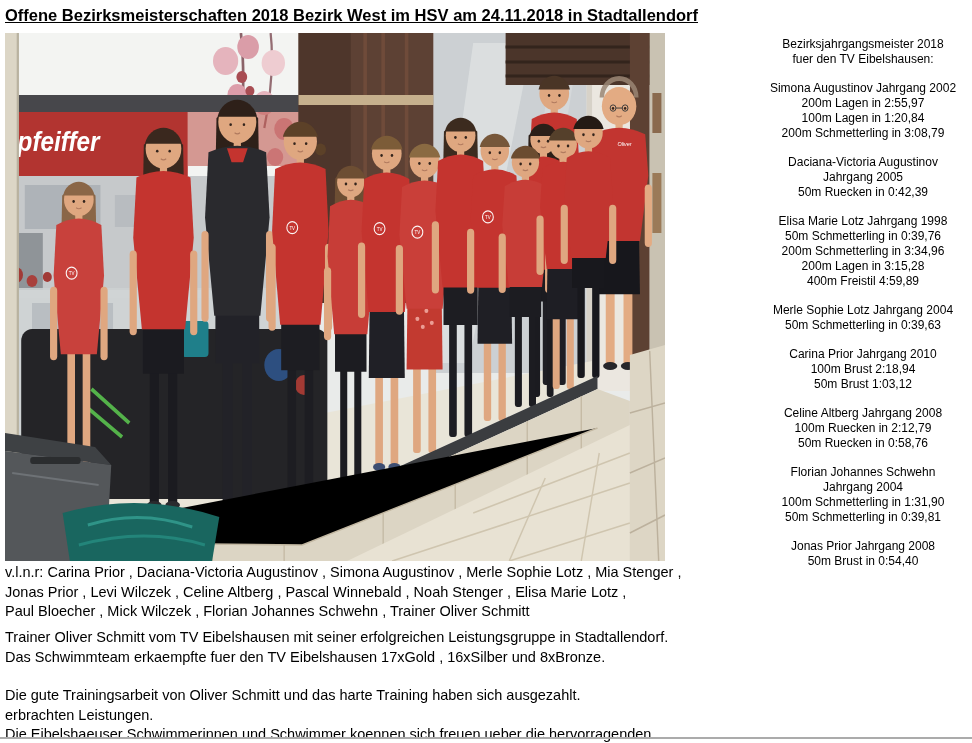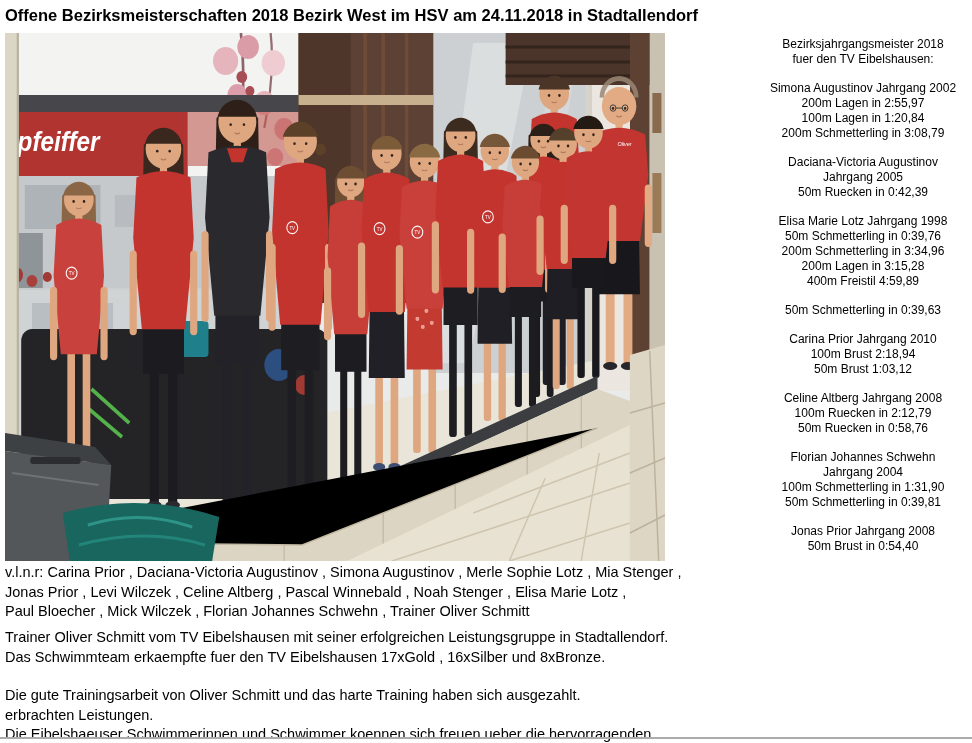--- a/index.html
+++ b/index.html
@@ -2,21 +2,21 @@
 <html><head>
 <meta charset="utf-8">
 <style>
   html,body{margin:0;padding:0;}
   body{
     width:972px;height:743px;position:relative;overflow:hidden;background:#ffffff;
     font-family:"Liberation Sans","DejaVu Sans",sans-serif;color:#000;
   }
   .page-title{
     position:absolute;left:5px;top:6px;width:740px;
-    font-size:16.5px;font-weight:bold;white-space:nowrap;
+    font-size:16.5px;font-weight:bold;text-decoration:underline;white-space:nowrap;
   }
   .photo-frame{
     position:absolute;left:5px;top:33px;width:660px;height:528px;overflow:hidden;background:#737373;
   }
   .photo-frame svg{display:block;width:100%;height:100%;}
   .sidebar{
     position:absolute;left:757px;top:37px;width:212px;
     font-size:12px;line-height:15px;
   }
   .sidebar .block{margin:0 0 14px 0;text-align:center;}
@@ -429,20 +429,21 @@
       <div>50m Ruecken in 0:42,39</div>
     </div>
   <div class="block">
       <div>Elisa Marie Lotz Jahrgang 1998</div>
       <div>50m Schmetterling in 0:39,76</div>
       <div>200m Schmetterling in 3:34,96</div>
       <div>200m Lagen in 3:15,28</div>
       <div>400m Freistil 4:59,89</div>
     </div>
   <div class="block">
+      <div>Merle Sophie Lotz Jahrgang 2004</div>
       <div>50m Schmetterling in 0:39,63</div>
     </div>
   <div class="block">
       <div>Carina Prior Jahrgang 2010</div>
       <div>100m Brust 2:18,94</div>
       <div>50m Brust 1:03,12</div>
     </div>
   <div class="block">
       <div>Celine Altberg Jahrgang 2008</div>
       <div>100m Ruecken in 2:12,79</div>

